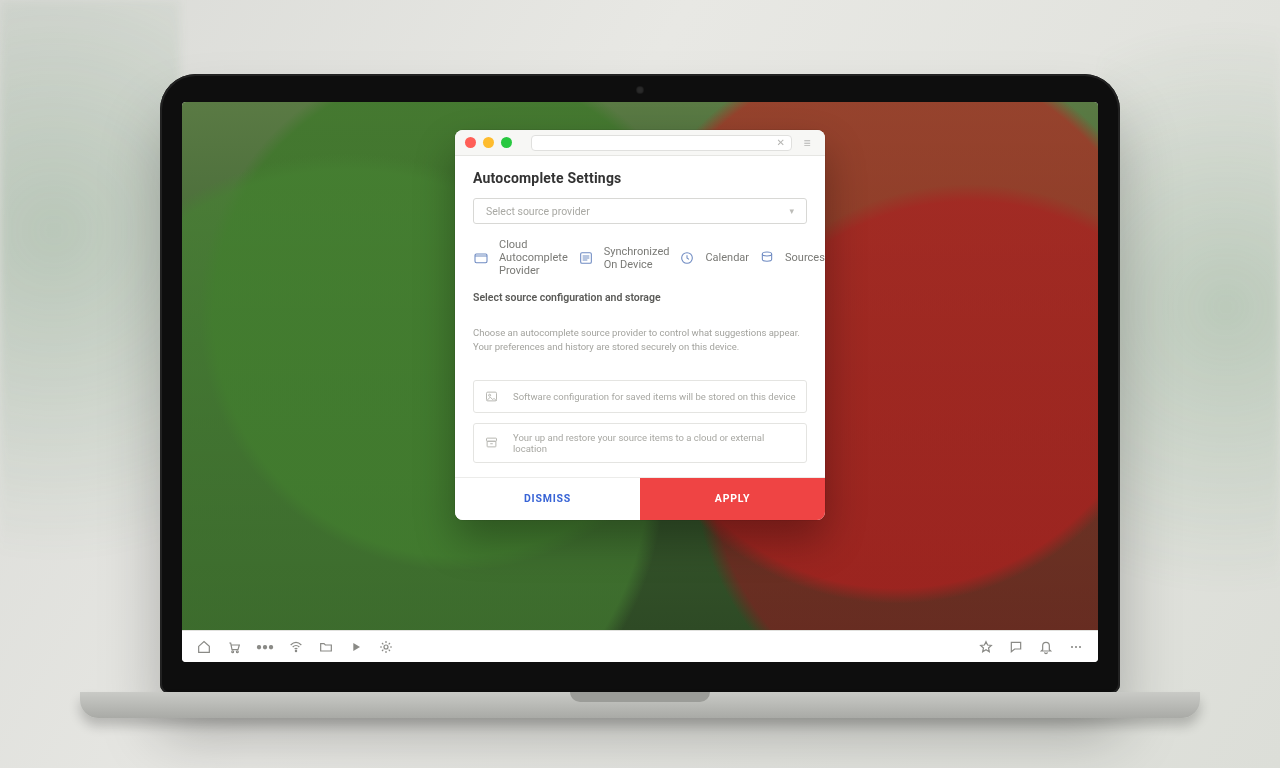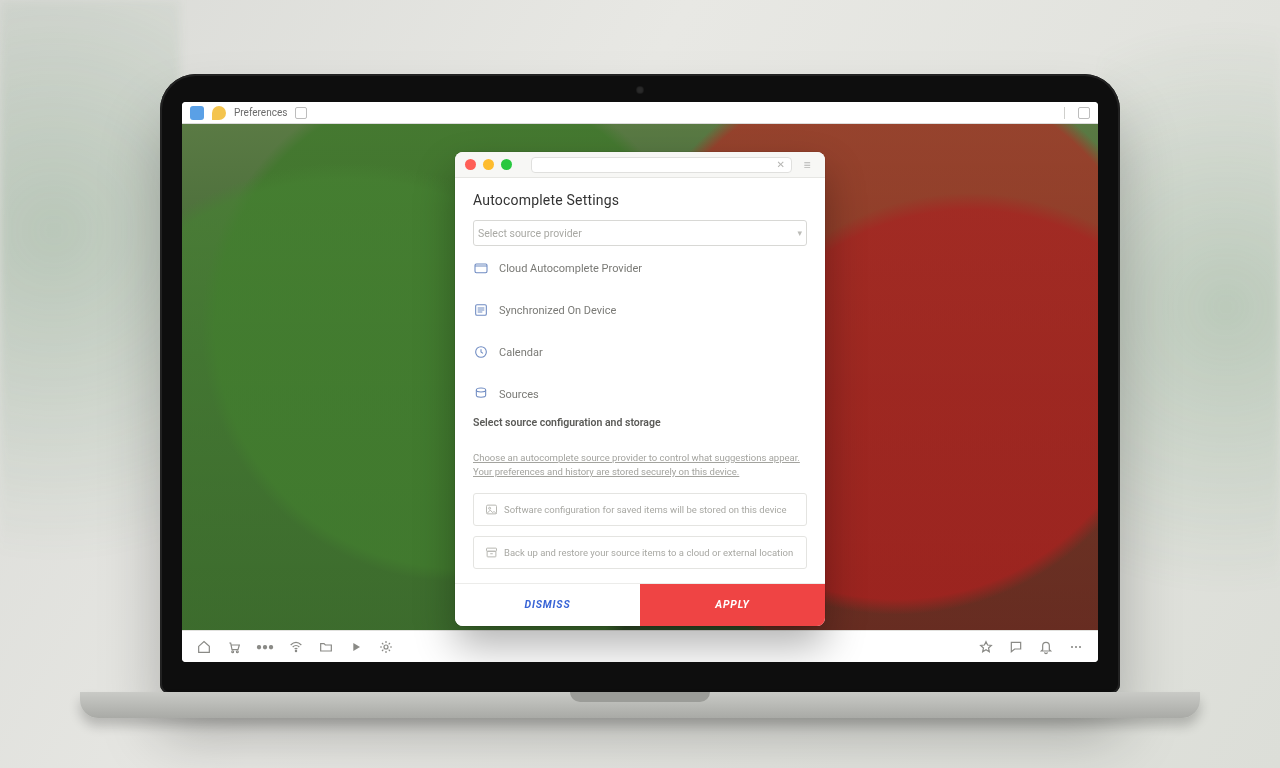--- a/index.html
+++ b/index.html
@@ -75,47 +75,47 @@
   .tl-dot{width:11px;height:11px;border-radius:50%;}
   .tl-red{background:#ff5f57;} .tl-yellow{background:#febc2e;} .tl-green{background:#28c840;}
   .titlebar .addr {
     margin-left:12px; flex:1; height:16px; background:#fff; border:1px solid #e0e0de; border-radius:4px;
     display:flex; align-items:center; justify-content:flex-end; padding:0 6px;
   }
   .addr .x { font-size:10px; color:#b5b5b2; }
   .titlebar .menu { width:16px; text-align:center; color:#b5b5b2; font-size:12px; }
 
   .dlg-body { padding:14px 18px 0 18px; font-size:11px; color:#4a4a48; }
-  .dlg-title { font-size:14px; font-weight:400; color:#333; letter-spacing:.2px; margin-bottom:12px; }
+  .dlg-title { font-size:14px; font-weight:700; color:#333; letter-spacing:.2px; margin-bottom:12px; }
   .select {
     width:100%; height:26px; border:1px solid #d8d8d5; border-radius:3px;
     display:flex; align-items:center; justify-content:space-between;
-    padding:0 4px; color:#a9a9a4; font-size:10.5px; background:#fff; margin-bottom:14px;
+    padding:0 12px; color:#a9a9a4; font-size:10.5px; background:#fff; margin-bottom:14px;
   }
   .select .chev { font-size:9px; color:#bcbcb8; }
 
-  .opt-list { margin:0 0 14px 0; display:flex; flex-direction:column; gap:26px; }
+  .opt-list { margin:0 0 14px 0; display:flex; flex-direction:row; gap:10px; }
   .opt { display:flex; align-items:center; gap:10px; color:#7a7a76; font-size:11px; text-transform:capitalize; cursor:pointer;}
   .opt .ico { width:16px; height:16px; stroke:#6f8bc2; fill:none; stroke-width:1.6; flex:0 0 16px;}
 
   .section-label { font-size:10.5px; color:#5a5a57; font-weight:600; margin-bottom:22px;}
-  .section-desc { font-size:9.5px; line-height:1.45; color:#a3a39e; margin-bottom:14px;text-decoration:underline; }
+  .section-desc { font-size:9.5px; line-height:1.45; color:#a3a39e; margin-bottom:26px; }
 
   .row-box {
-    display:flex; align-items:center; gap:5px; border:1px solid #e4e4e1; border-radius:3px;
+    display:flex; align-items:center; gap:14px; border:1px solid #e4e4e1; border-radius:3px;
     padding:8px 10px; margin-bottom:10px; color:#a8a8a3; font-size:9.5px; cursor:pointer;
   }
   .row-box .ico { width:15px;height:15px; stroke:#b7b7b2; fill:none; stroke-width:1.6; flex:0 0 15px;}
 
   .dlg-footer {
     display:flex; border-top:1px solid #ececea; margin-top:4px;
   }
   .btn {
     flex:1; height:42px; display:flex; align-items:center; justify-content:center;
-    font-size:10.5px; font-weight:700; letter-spacing:.8px; cursor:pointer; user-select:none;font-style:italic;
+    font-size:10.5px; font-weight:700; letter-spacing:.8px; cursor:pointer; user-select:none;
   }
   .btn.secondary { color:#3864d6; background:#fff; }
   .btn.primary { color:#fff; background:#ef4444; }
 
   
   .taskbar {
     height:32px; background:#ffffff; border-top:1px solid #e1e1de;
     display:flex; align-items:center; padding:0 14px; gap:14px;
     font-size:10px; color:#707070;
   }
@@ -133,29 +133,20 @@
 <body>
 
 <div class="leaf-left"></div>
 <div class="leaf-right"></div>
 
 <div class="laptop">
   <div class="camera"></div>
 
   <div class="screen">
 
-    <div class="os-bar">
-      <div class="os-icon" style="background:#5aa0e6"></div>
-      <div class="os-icon" style="background:#f4c44e;border-radius:50% 50% 50% 0"></div>
-      <span>Preferences</span>
-      <div class="sq"></div>
-      <div class="fill"></div>
-      <div style="width:6px;height:12px;border-left:1px solid #cfcfcc"></div>
-      <div class="sq"></div>
-    </div>
 
     <div class="desktop">
 
       <div class="dialog">
 
         <div class="titlebar">
           <div class="tl-dot tl-red"></div>
           <div class="tl-dot tl-yellow"></div>
           <div class="tl-dot tl-green"></div>
           <div class="addr">
@@ -213,21 +204,21 @@
                 <path d="M5 18l5-5 4 4 2-2 4 4"></path>
               </svg>
             <span>Software configuration for saved items will be stored on this device</span>
           </div>
           <div class="row-box">
             <svg class="ico" viewBox="0 0 24 24">
                 <rect x="4" y="5" width="16" height="5" rx="1"></rect>
                 <rect x="5" y="10" width="14" height="9" rx="1"></rect>
                 <path d="M10 14h4"></path>
               </svg>
-            <span>Back up and restore your source items to a cloud or external location</span>
+            <span>Your up and restore your source items to a cloud or external location</span>
           </div>
         </div>
 
         <div class="dlg-footer">
           <div class="btn secondary">
             <span>DISMISS</span>
           </div>
           <div class="btn primary">
             <span>APPLY</span>
           </div>

